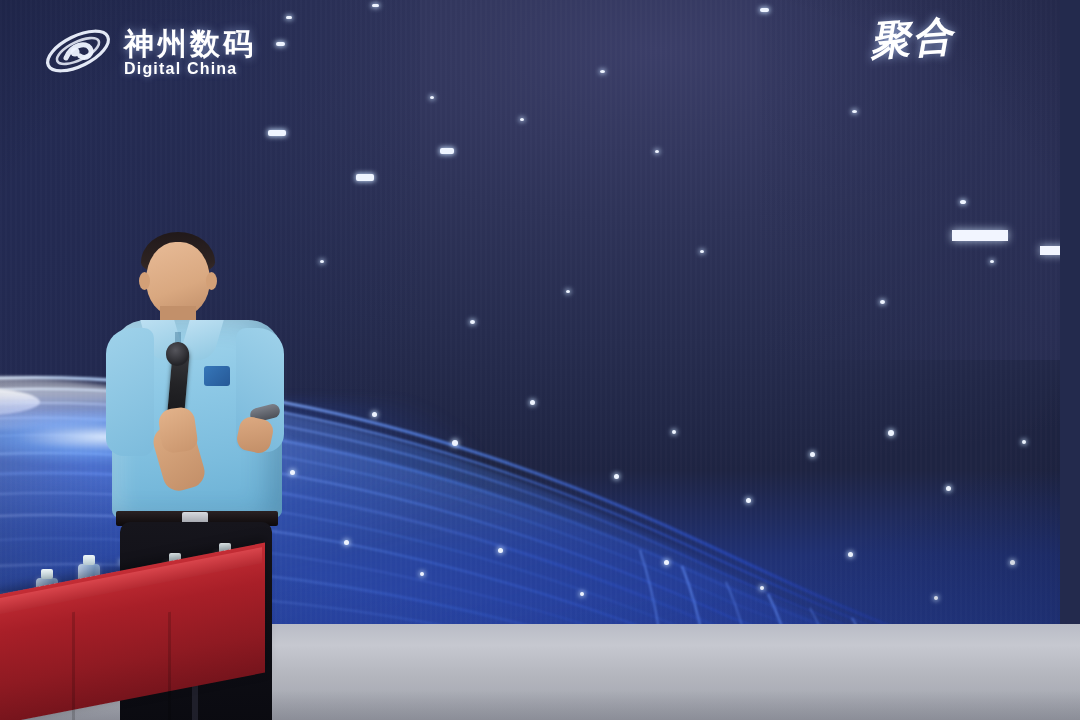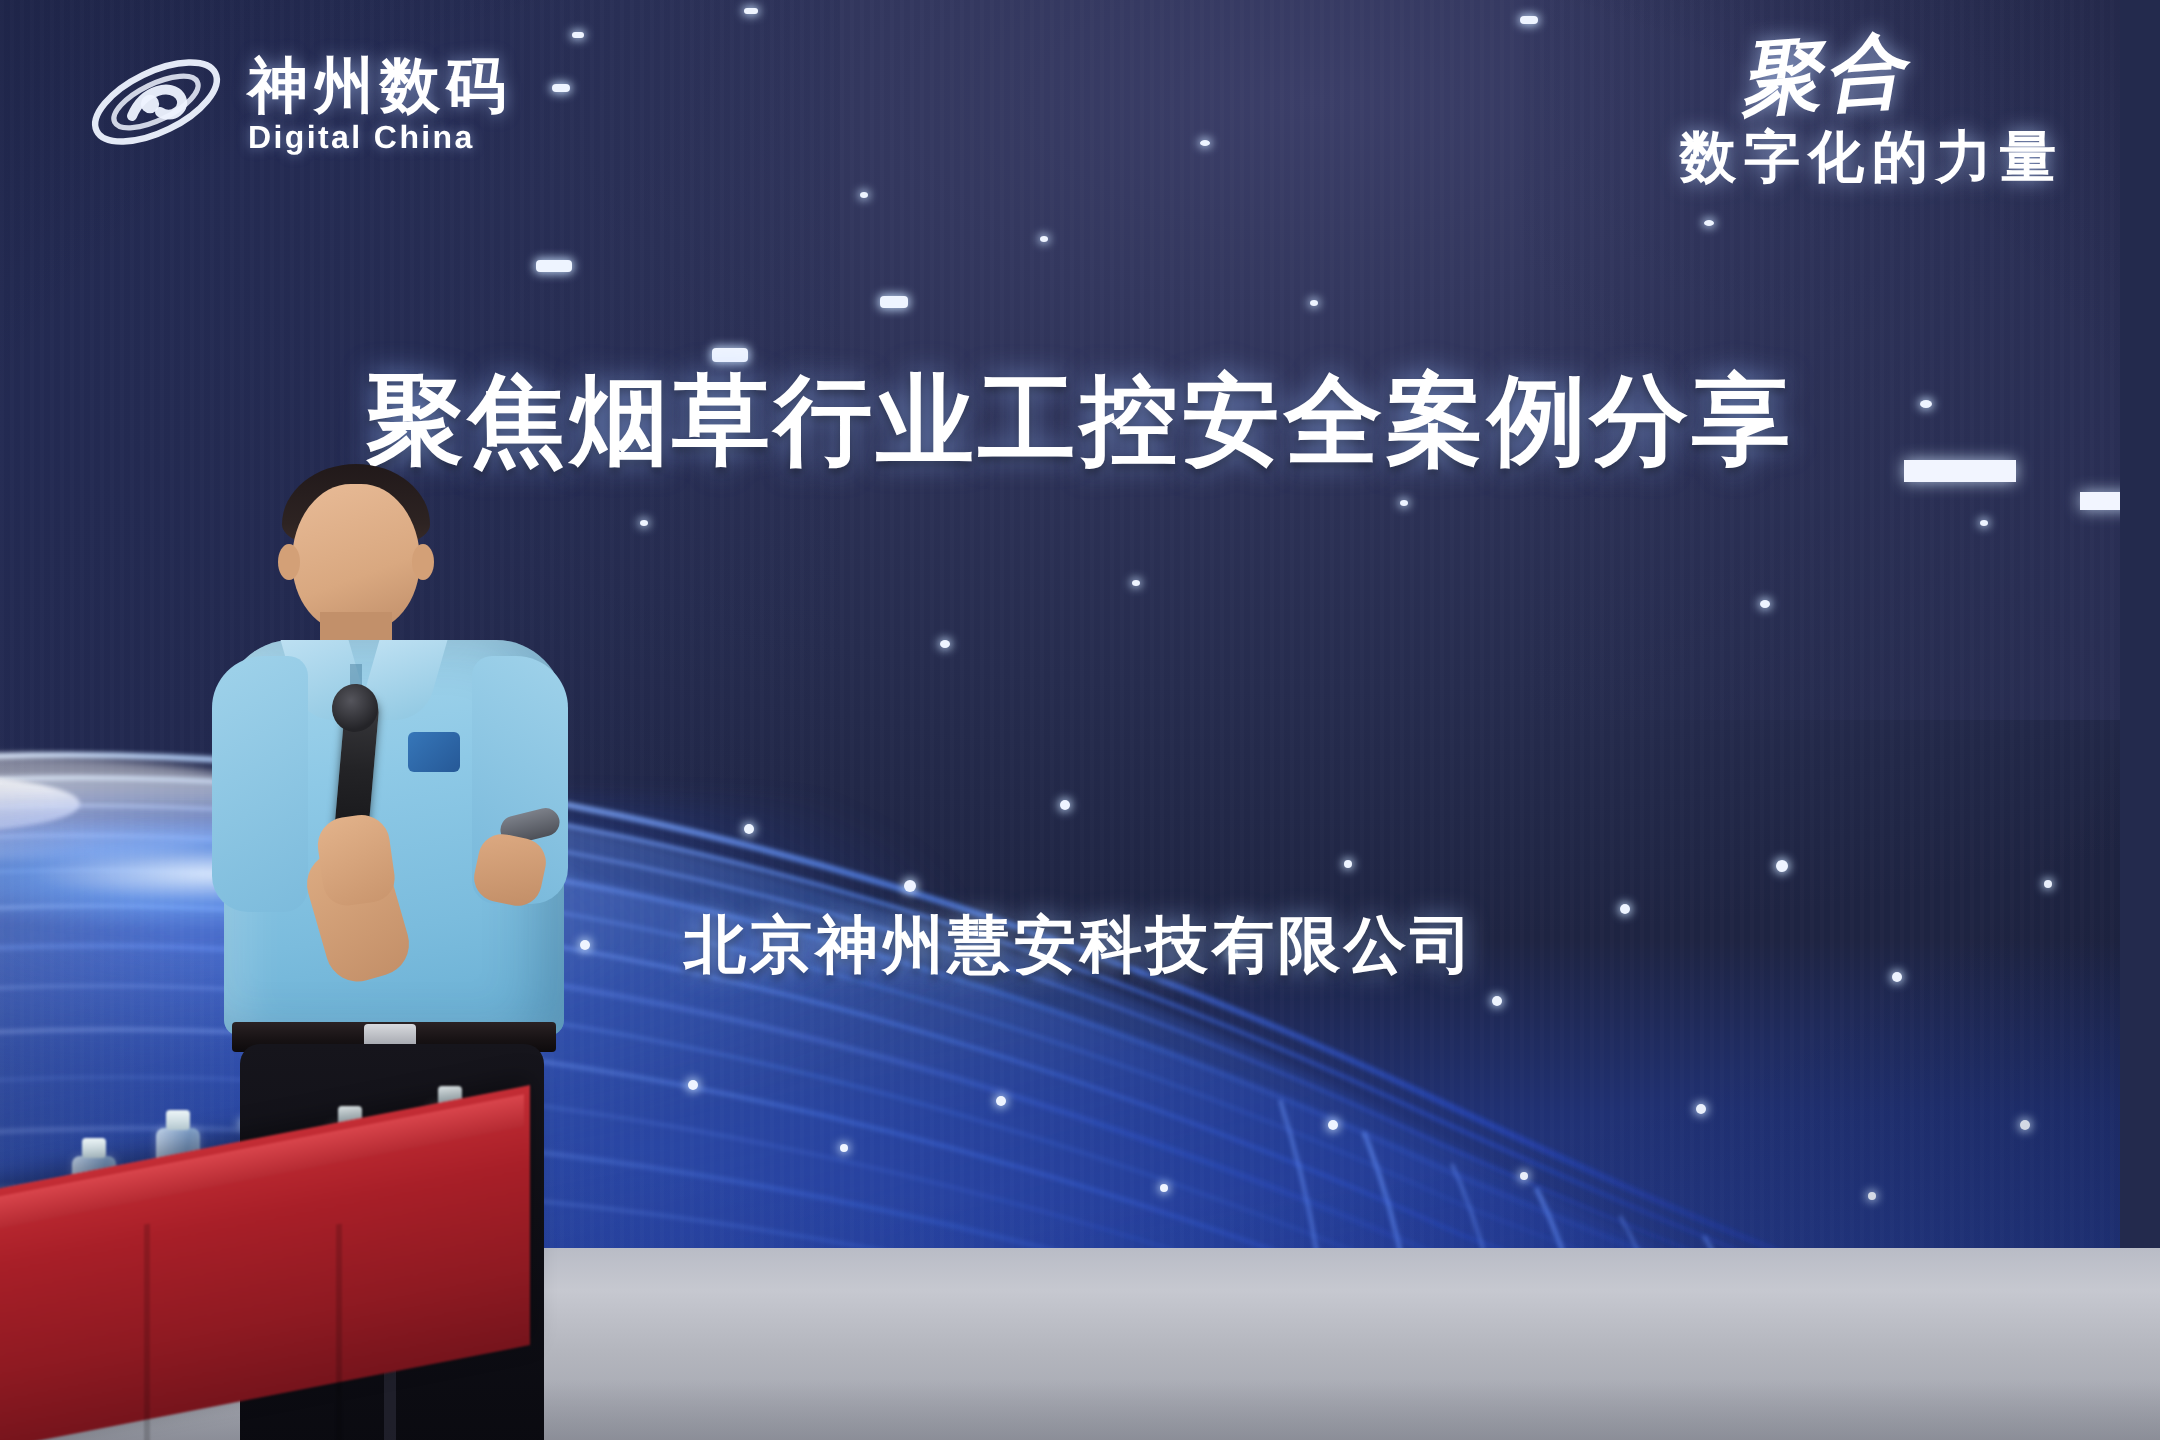--- a/index.html
+++ b/index.html
@@ -524,25 +524,22 @@
         </svg>
       </span>
       <span>
         <div class="logo-text-cn">神州数码</div>
         <div class="logo-text-en">Digital China</div>
       </span>
     </div>
 
     <div class="logo-right">
       <div class="logo-right-brush">聚合</div>
-      <div class="logo-right-tag">数字化的力量</div>
-    </div>
-
-    <div class="main-title">聚焦烟草行业工控安全案例分享</div>
-    <div class="sub-company">北京神州慧安科技有限公司</div>
+    </div>
+
   </div>
 
   <div class="floor-edge"></div>
   <div class="floor"></div>
   <div class="floor-shadow"></div>
 
   <div class="speaker">
     <div class="sp-hair"></div>
     <div class="sp-head"></div>
     <div class="sp-ear-l"></div>

